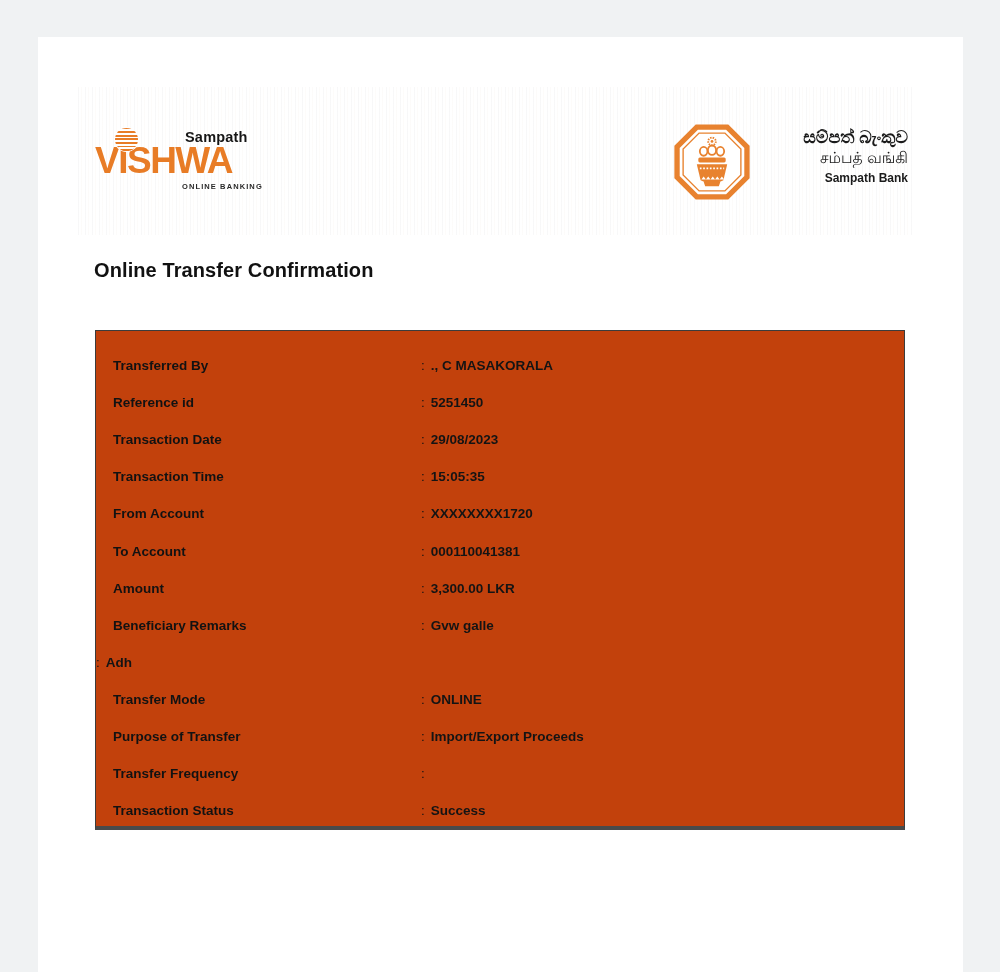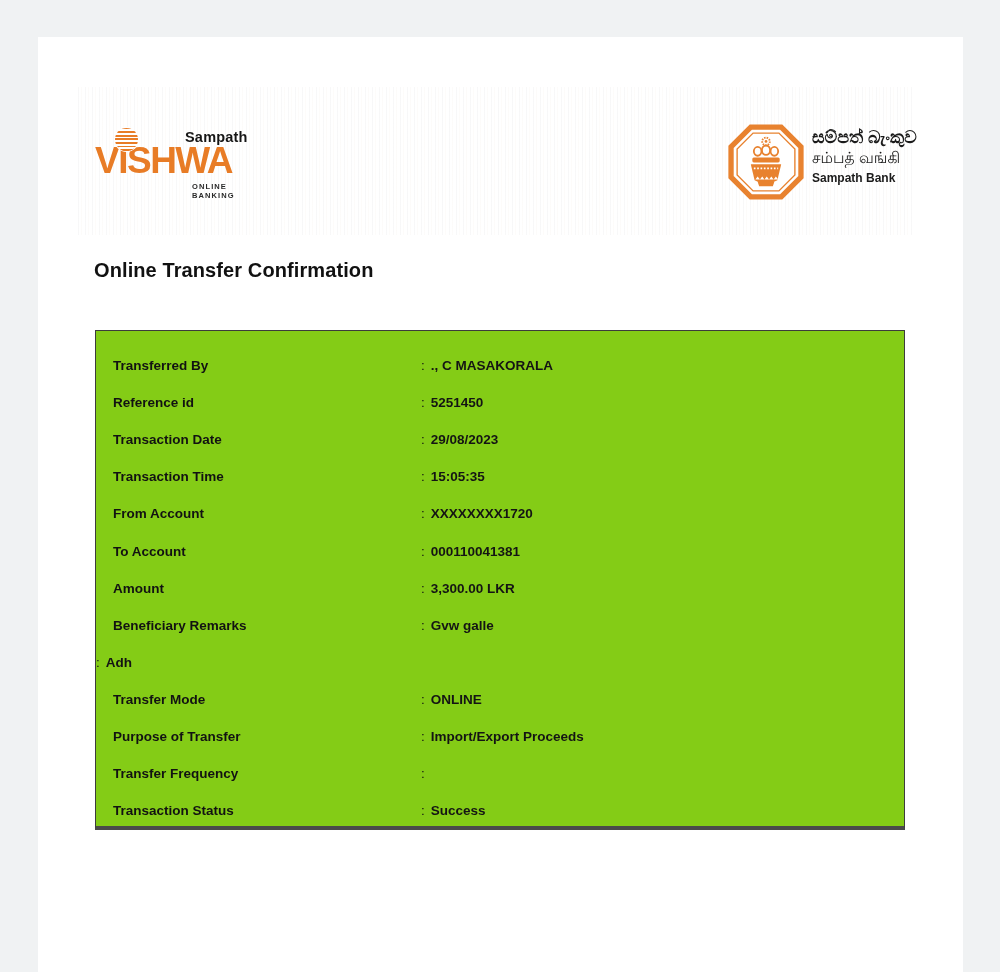--- a/index.html
+++ b/index.html
@@ -37,45 +37,45 @@
     font-size: 37px; line-height: 40px; font-weight: 700;
     letter-spacing: -1.5px; color: #e87c26;
   }
   .vishwa-globe {
     position: absolute; left: 20px; top: 3px; width: 23px; height: 23px;
     border-radius: 50%;
     background: repeating-linear-gradient(0deg, #e87c26 0 1.8px, #ffffff 1.8px 3.6px);
     box-shadow: 0 0 0 1px #fff;
   }
   .vishwa-sub {
-    position: absolute; left: 97px; top: 57px;
+    position: absolute; left: 87px; top: 57px;
     font-size: 7.5px; font-weight: 700; color: #2a2a2a; letter-spacing: 1.1px;
   }
 
   
-  .bank-logo { position: absolute; left: 690px; top: 87px; width: 235px; height: 78px; }
+  .bank-logo { position: absolute; left: 636px; top: 87px; width: 235px; height: 78px; text-align: right; }
   .bank-octagon { position: absolute; left: 0; top: 0; width: 76px; height: 76px; }
   .bank-names { position: absolute; left: 84px; top: 3px; width: 150px; }
   .bank-line-si { font-size: 17.5px; line-height: 21px; color: #1b1b1b; font-weight: 600; white-space: nowrap; }
   .bank-line-ta { font-size: 15.5px; line-height: 20px; color: #1b1b1b; font-weight: 400; white-space: nowrap; }
   .bank-line-en { font-size: 12px; line-height: 21px; color: #1b1b1b; font-weight: 700; white-space: nowrap; }
 
   
   .doc-title {
     position: absolute; left: 56px; top: 222px;
     font-size: 20px; font-weight: 700; color: #111111; letter-spacing: 0.1px;
   }
 
   
   .details-table {
     position: absolute; left: 57px; top: 293px;
     width: 810px; height: 500px;
     border: 1.5px solid #3c3c3c;
     border-bottom: 4px solid #4a4a4a;
-    background: #84cc16;
+    background: #c2410c;
     padding-top: 16px;
   }
   .detail-row {
     display: flex; align-items: center;
     height: 37.1px;
     font-size: 13.5px; color: #141414;
   }
   .detail-row .lbl {
     width: 325px; padding-left: 17px;
     font-weight: 700; color: #121212;

